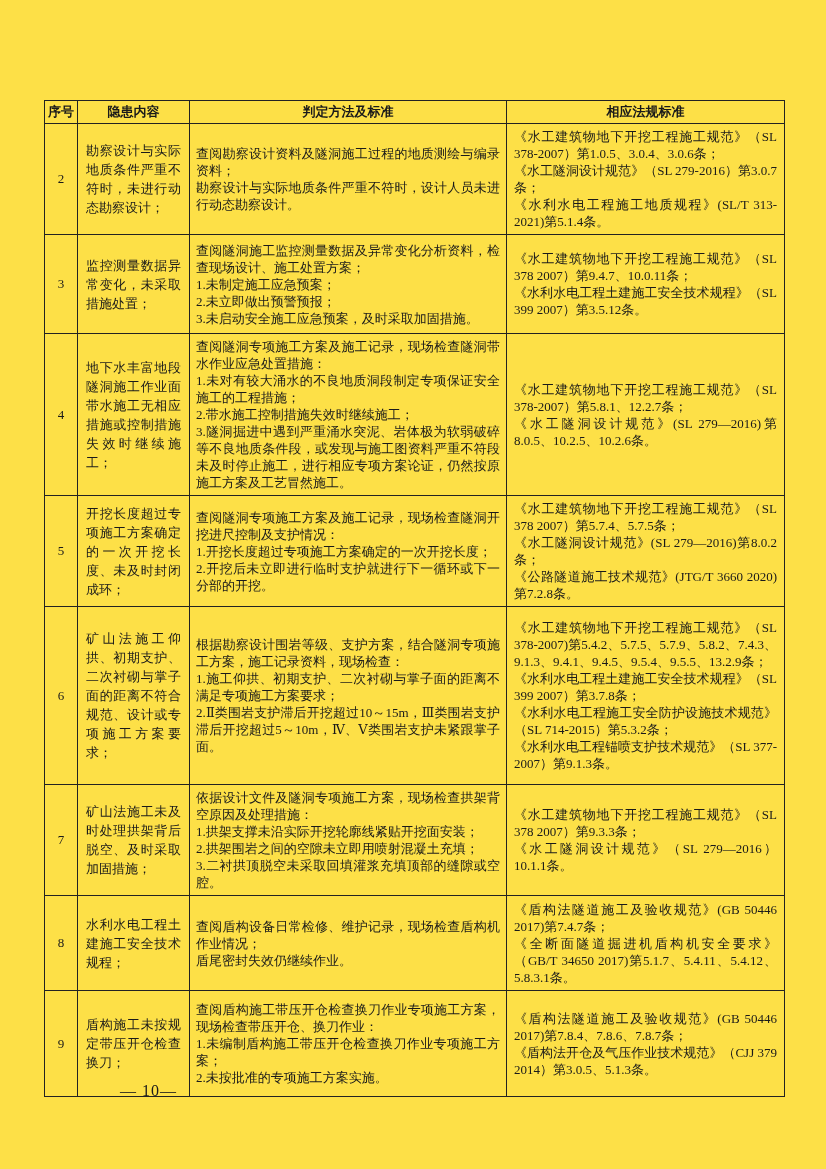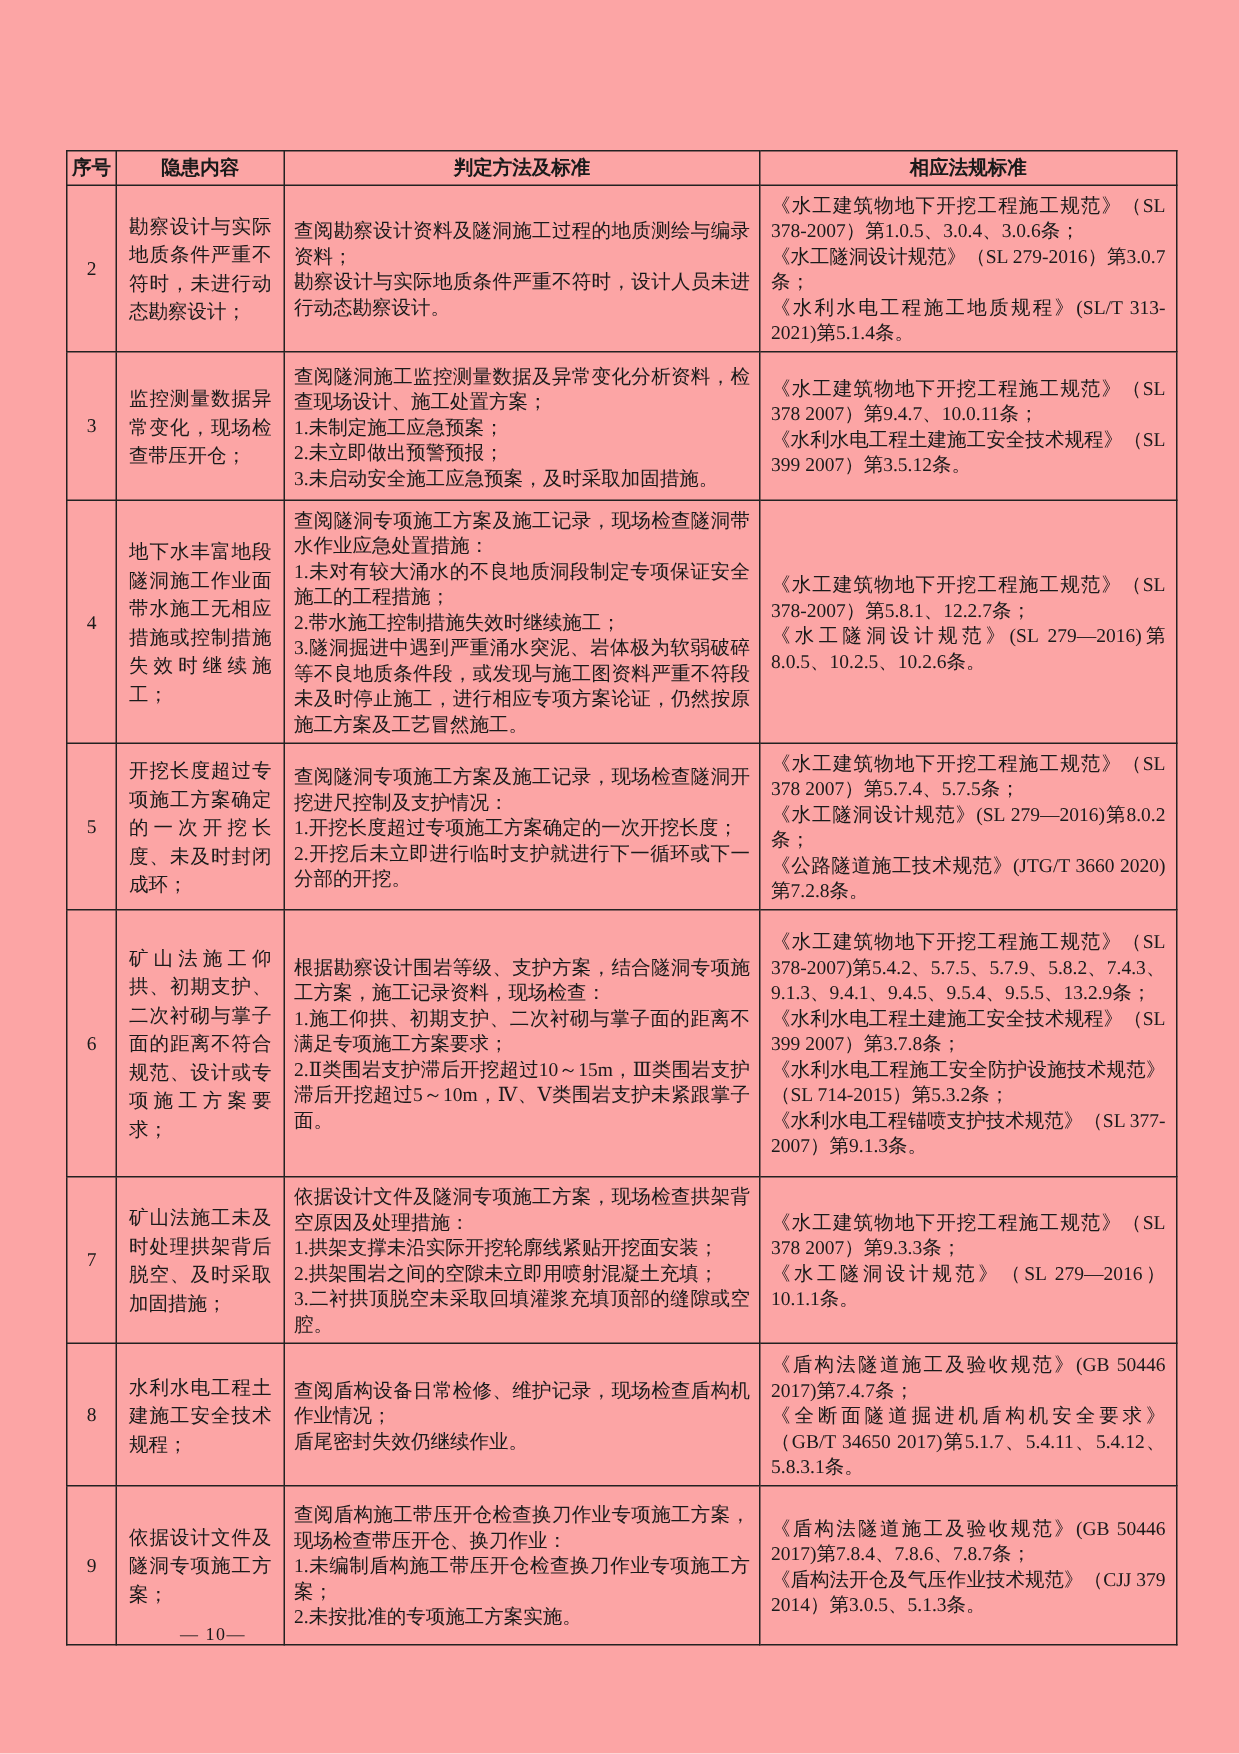--- a/index.html
+++ b/index.html
@@ -6,21 +6,21 @@
     margin: 0;
     padding: 0;
     background: #ffffff;
     font-family: "Liberation Serif", "DejaVu Serif", serif;
     color: #1a1a1a;
   }
   .page {
     position: relative;
     width: 826px;
     height: 1169px;
-    background: #fca5a5;
+    background: #fde047;
     overflow: hidden;
   }
   table.hazard-table {
     position: absolute;
     left: 44px;
     top: 100px;
     width: 737px;
     border-collapse: collapse;
     table-layout: fixed;
     font-size: 13px;
@@ -72,21 +72,21 @@
   #table-body tr:nth-child(4) { height: 107px; }
   #table-body tr:nth-child(5) { height: 178px; }
   #table-body tr:nth-child(6) { height: 96px;  }
   #table-body tr:nth-child(7) { height: 95px;  }
   #table-body tr:nth-child(8) { height: 106px; }
 
   .page-footer {
     position: absolute;
     left: 120px;
     top: 1082px;
-    font-size: 12px;
+    font-size: 16px;
     letter-spacing: 1px;
     color: #1a1a1a;
   }
 </style>
 </head>
 <body>
 
 <div class="page">
 
   <table class="hazard-table">
@@ -109,21 +109,21 @@
       <td class="col-no">2</td>
       <td class="col-hazard">勘察设计与实际地质条件严重不符时，未进行动态勘察设计；</td>
       <td class="col-method">查阅勘察设计资料及隧洞施工过程的地质测绘与编录资料；
 勘察设计与实际地质条件严重不符时，设计人员未进行动态勘察设计。</td>
       <td class="col-reg">《水工建筑物地下开挖工程施工规范》（SL 378-2007）第1.0.5、3.0.4、3.0.6条；
 《水工隧洞设计规范》（SL 279-2016）第3.0.7条；
 《水利水电工程施工地质规程》(SL/T 313-2021)第5.1.4条。</td>
     </tr>
         <tr>
       <td class="col-no">3</td>
-      <td class="col-hazard">监控测量数据异常变化，现场检查带压开仓；</td>
+      <td class="col-hazard">监控测量数据异常变化，未采取措施处置；</td>
       <td class="col-method">查阅隧洞施工监控测量数据及异常变化分析资料，检查现场设计、施工处置方案；
 1.未制定施工应急预案；
 2.未立即做出预警预报；
 3.未启动安全施工应急预案，及时采取加固措施。</td>
       <td class="col-reg">《水工建筑物地下开挖工程施工规范》（SL 378 2007）第9.4.7、10.0.11条；
 《水利水电工程土建施工安全技术规程》（SL 399 2007）第3.5.12条。</td>
     </tr>
         <tr>
       <td class="col-no">4</td>
       <td class="col-hazard">地下水丰富地段隧洞施工作业面带水施工无相应措施或控制措施失效时继续施工；</td>
@@ -168,21 +168,21 @@
         <tr>
       <td class="col-no">8</td>
       <td class="col-hazard">水利水电工程土建施工安全技术规程；</td>
       <td class="col-method">查阅盾构设备日常检修、维护记录，现场检查盾构机作业情况；
 盾尾密封失效仍继续作业。</td>
       <td class="col-reg">《盾构法隧道施工及验收规范》(GB 50446 2017)第7.4.7条；
 《全断面隧道掘进机盾构机安全要求》（GB/T 34650 2017)第5.1.7、5.4.11、5.4.12、5.8.3.1条。</td>
     </tr>
         <tr>
       <td class="col-no">9</td>
-      <td class="col-hazard">依据设计文件及隧洞专项施工方案；</td>
+      <td class="col-hazard">盾构施工未按规定带压开仓检查换刀；</td>
       <td class="col-method">查阅盾构施工带压开仓检查换刀作业专项施工方案，现场检查带压开仓、换刀作业：
 1.未编制盾构施工带压开仓检查换刀作业专项施工方案；
 2.未按批准的专项施工方案实施。</td>
       <td class="col-reg">《盾构法隧道施工及验收规范》(GB 50446 2017)第7.8.4、7.8.6、7.8.7条；
 《盾构法开仓及气压作业技术规范》（CJJ 379 2014）第3.0.5、5.1.3条。</td>
     </tr>
       </tbody>
   </table>
 
   <div class="page-footer">— 10—</div>

